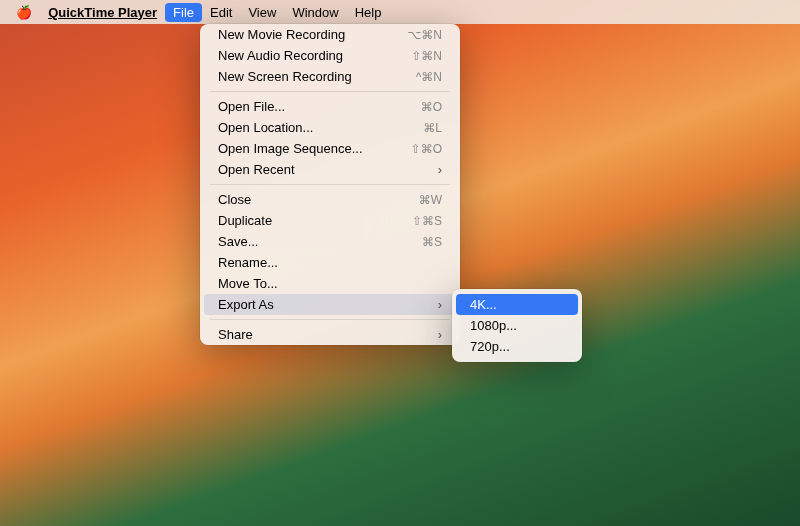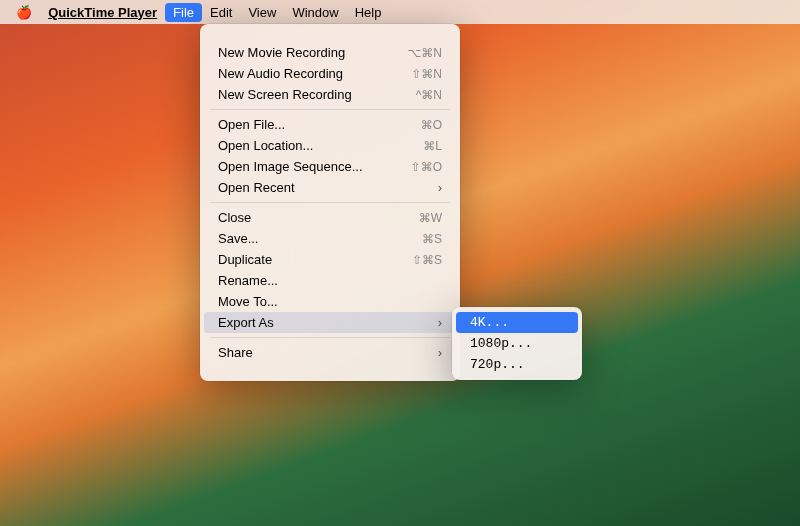--- a/index.html
+++ b/index.html
@@ -61,21 +61,21 @@
       top: 24px;
       left: 200px;
       z-index: 200;
     }
 
     .menu {
       background: rgba(245, 240, 235, 0.95);
       backdrop-filter: blur(40px);
       border-radius: 8px;
       box-shadow: 0 10px 40px rgba(0,0,0,0.35), 0 0 0 0.5px rgba(0,0,0,0.15);
-      padding: 18px 0;
+      padding: 0 0;
       min-width: 260px;
     }
 
     .menu-item {
       display: flex;
       align-items: center;
       justify-content: space-between;
       padding: 3px 14px;
       cursor: default;
       white-space: nowrap;
@@ -117,21 +117,20 @@
     }
 
     .submenu-item {
       display: flex;
       align-items: center;
       padding: 3px 14px;
       cursor: default;
       white-space: nowrap;
       border-radius: 4px;
       margin: 0 4px;
-      font-family: Liberation Mono, monospace;
     }
 
     .submenu-item.active {
       background: #3478f6;
       color: white;
     }
 
     
     .menu-item.export-active {
       background: rgba(60, 100, 200, 0.15);
@@ -193,27 +192,27 @@
     </div>
 
     <div class="menu-separator"></div>
 
     <div class="menu-item">
       <span class="menu-item-label">Close</span>
       <span class="menu-item-shortcut">⌘W</span>
     </div>
 
     <div class="menu-item">
+      <span class="menu-item-label">Duplicate</span>
+      <span class="menu-item-shortcut">⇧⌘S</span>
+    </div>
+
+    <div class="menu-item">
       <span class="menu-item-label">Save...</span>
       <span class="menu-item-shortcut">⌘S</span>
-    </div>
-
-    <div class="menu-item">
-      <span class="menu-item-label">Duplicate</span>
-      <span class="menu-item-shortcut">⇧⌘S</span>
     </div>
 
     <div class="menu-item">
       <span class="menu-item-label">Rename...</span>
     </div>
 
     <div class="menu-item">
       <span class="menu-item-label">Move To...</span>
     </div>
 

